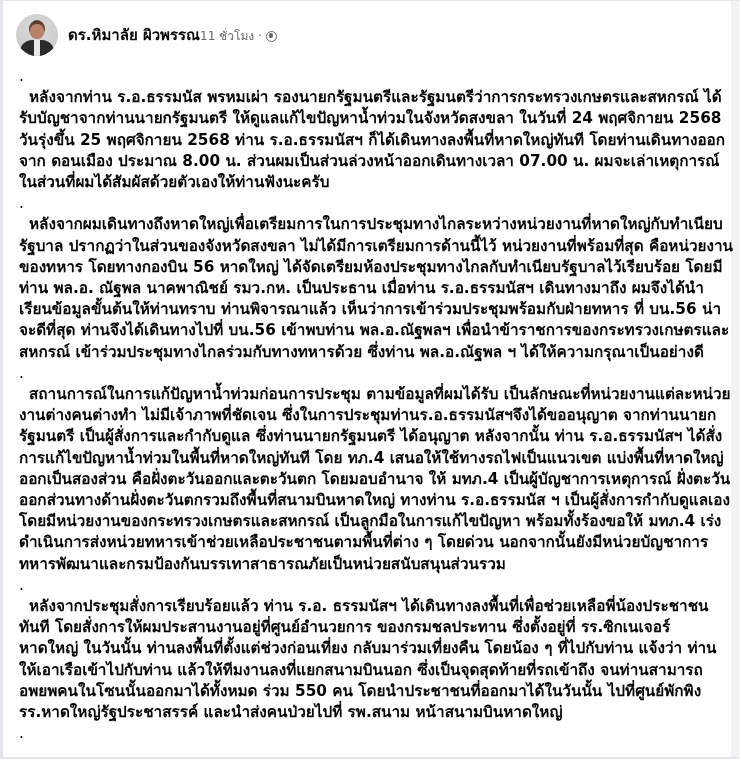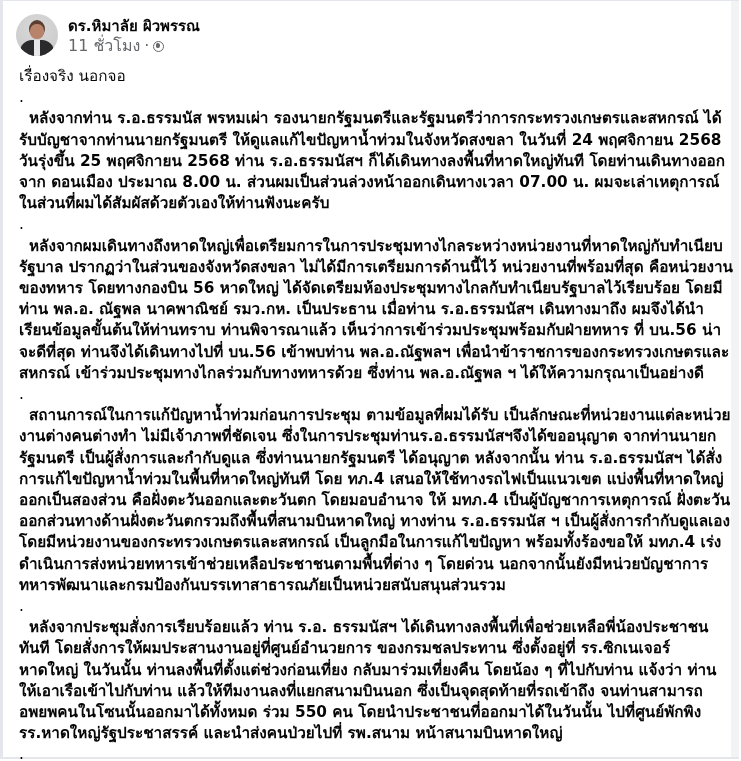--- a/index.html
+++ b/index.html
@@ -5,23 +5,23 @@
     html, body { margin: 0; padding: 0; background: #ffffff; }
     body { width: 741px; height: 761px; overflow: hidden; position: relative; font-family: "DejaVu Sans", "Liberation Sans", sans-serif; }
     .frame { position: absolute; left: 0; top: 0; width: 739px; height: 759px; border-left: 3px solid #e4e6eb; border-top: 1px solid #e4e6eb; border-bottom: 2px solid #e4e6eb; box-sizing: border-box; background: #fff; }
     .scroll-strip { position: absolute; right: 0; top: 0; width: 8px; height: 100%; background: #f2f3f5; }
     .header { position: absolute; left: 13px; top: 12px; height: 44px; display: flex; align-items: center; }
     .avatar { width: 42px; height: 42px; border-radius: 50%; background: radial-gradient(circle at 50% 35%, #d9d9d9 0, #cfcfcf 60%, #c4c4c4 100%); position: relative; overflow: hidden; }
     .avatar .head { position: absolute; left: 13px; top: 6px; width: 16px; height: 18px; border-radius: 50%; background: #5c3e30; }
     .avatar .face { position: absolute; left: 14px; top: 10px; width: 14px; height: 15px; border-radius: 45%; background: #b7836a; }
     .avatar .suit { position: absolute; left: 4px; top: 26px; width: 34px; height: 20px; border-radius: 12px 12px 0 0; background: #2a2a2d; }
     .avatar .shirt { position: absolute; left: 18px; top: 26px; width: 6px; height: 16px; background: #e8e8e8; }
-    .meta { margin-left: 10px; display: flex; flex-direction: column; }
+    .meta { margin-left: 10px; display: flex; flex-direction: row; }
     .author { font-weight: bold; font-size: 15px; color: #050505; line-height: 20px; }
-    .time-row { display: flex; align-items: center; font-size: 16px; color: #65676b; line-height: 16px; margin-top: 2px; }
+    .time-row { display: flex; align-items: center; font-size: 12px; color: #65676b; line-height: 16px; margin-top: 2px; }
     .time-row .dot { margin: 0 4px; }
     .globe { width: 11px; height: 11px; border-radius: 50%; border: 1.5px solid #65676b; box-sizing: border-box; position: relative; }
     .globe::after { content: ""; position: absolute; left: 2px; top: 1px; width: 4px; height: 5px; background: #65676b; border-radius: 40% 60% 50% 40%; }
     .content { position: absolute; left: 16px; top: 65px; width: 715px; font-size: 15.3px; line-height: 21.2px; color: #050505; }
     .content p { margin: 0; }
     .dotline { height: 21.2px; line-height: 21.2px; }
     .para { text-indent: 10px; font-weight: bold; }
     .title-line { margin-bottom: 0; }
   </style>
 </head>
@@ -41,21 +41,20 @@
       <span class="author">ดร.หิมาลัย ผิวพรรณ</span>
       <div class="time-row">
         <span>11 ชั่วโมง</span>
         <span class="dot">·</span>
         <span class="globe"></span>
       </div>
     </div>
   </div>
 
   <div class="content">
-    <p class="title-line">เรื่องจริง นอกจอ</p>
     <p class="dotline">.</p>
     <p class="para">หลังจากท่าน ร.อ.ธรรมนัส พรหมเผ่า รองนายกรัฐมนตรีและรัฐมนตรีว่าการกระทรวงเกษตรและสหกรณ์ ได้รับบัญชาจากท่านนายกรัฐมนตรี ให้ดูแลแก้ไขปัญหาน้ำท่วมในจังหวัดสงขลา ในวันที่ 24 พฤศจิกายน 2568 วันรุ่งขึ้น 25 พฤศจิกายน 2568 ท่าน ร.อ.ธรรมนัสฯ ก็ได้เดินทางลงพื้นที่หาดใหญ่ทันที โดยท่านเดินทางออกจาก ดอนเมือง ประมาณ 8.00 น. ส่วนผมเป็นส่วนล่วงหน้าออกเดินทางเวลา 07.00 น. ผมจะเล่าเหตุการณ์ในส่วนที่ผมได้สัมผัสด้วยตัวเองให้ท่านฟังนะครับ</p>
     <p class="dotline">.</p>
     <p class="para">หลังจากผมเดินทางถึงหาดใหญ่เพื่อเตรียมการในการประชุมทางไกลระหว่างหน่วยงานที่หาดใหญ่กับทำเนียบรัฐบาล ปรากฏว่าในส่วนของจังหวัดสงขลา ไม่ได้มีการเตรียมการด้านนี้ไว้ หน่วยงานที่พร้อมที่สุด คือหน่วยงานของทหาร โดยทางกองบิน 56 หาดใหญ่ ได้จัดเตรียมห้องประชุมทางไกลกับทำเนียบรัฐบาลไว้เรียบร้อย โดยมีท่าน พล.อ. ณัฐพล นาคพาณิชย์ รมว.กห. เป็นประธาน เมื่อท่าน ร.อ.ธรรมนัสฯ เดินทางมาถึง ผมจึงได้นำเรียนข้อมูลขั้นต้นให้ท่านทราบ ท่านพิจารณาแล้ว เห็นว่าการเข้าร่วมประชุมพร้อมกับฝ่ายทหาร ที่ บน.56 น่าจะดีที่สุด ท่านจึงได้เดินทางไปที่ บน.56 เข้าพบท่าน พล.อ.ณัฐพลฯ เพื่อนำข้าราชการของกระทรวงเกษตรและสหกรณ์ เข้าร่วมประชุมทางไกลร่วมกับทางทหารด้วย ซึ่งท่าน พล.อ.ณัฐพล ฯ ได้ให้ความกรุณาเป็นอย่างดี</p>
     <p class="dotline">.</p>
     <p class="para">สถานการณ์ในการแก้ปัญหาน้ำท่วมก่อนการประชุม ตามข้อมูลที่ผมได้รับ เป็นลักษณะที่หน่วยงานแต่ละหน่วยงานต่างคนต่างทำ ไม่มีเจ้าภาพที่ชัดเจน ซึ่งในการประชุมท่านร.อ.ธรรมนัสฯจึงได้ขออนุญาต จากท่านนายกรัฐมนตรี เป็นผู้สั่งการและกำกับดูแล ซึ่งท่านนายกรัฐมนตรี ได้อนุญาต หลังจากนั้น ท่าน ร.อ.ธรรมนัสฯ ได้สั่งการแก้ไขปัญหาน้ำท่วมในพื้นที่หาดใหญ่ทันที โดย ทภ.4 เสนอให้ใช้ทางรถไฟเป็นแนวเขต แบ่งพื้นที่หาดใหญ่ออกเป็นสองส่วน คือฝั่งตะวันออกและตะวันตก โดยมอบอำนาจ ให้ มทภ.4 เป็นผู้บัญชาการเหตุการณ์ ฝั่งตะวันออกส่วนทางด้านฝั่งตะวันตกรวมถึงพื้นที่สนามบินหาดใหญ่ ทางท่าน ร.อ.ธรรมนัส ฯ เป็นผู้สั่งการกำกับดูแลเอง โดยมีหน่วยงานของกระทรวงเกษตรและสหกรณ์ เป็นลูกมือในการแก้ไขปัญหา พร้อมทั้งร้องขอให้ มทภ.4 เร่งดำเนินการส่งหน่วยทหารเข้าช่วยเหลือประชาชนตามพื้นที่ต่าง ๆ โดยด่วน นอกจากนั้นยังมีหน่วยบัญชาการทหารพัฒนาและกรมป้องกันบรรเทาสาธารณภัยเป็นหน่วยสนับสนุนส่วนรวม</p>
     <p class="dotline">.</p>
     <p class="para">หลังจากประชุมสั่งการเรียบร้อยแล้ว ท่าน ร.อ. ธรรมนัสฯ ได้เดินทางลงพื้นที่เพื่อช่วยเหลือพี่น้องประชาชนทันที โดยสั่งการให้ผมประสานงานอยู่ที่ศูนย์อำนวยการ ของกรมชลประทาน ซึ่งตั้งอยู่ที่ รร.ซิกเนเจอร์ หาดใหญ่ ในวันนั้น ท่านลงพื้นที่ตั้งแต่ช่วงก่อนเที่ยง กลับมาร่วมเที่ยงคืน โดยน้อง ๆ ที่ไปกับท่าน แจ้งว่า ท่านให้เอาเรือเข้าไปกับท่าน แล้วให้ทีมงานลงที่แยกสนามบินนอก ซึ่งเป็นจุดสุดท้ายที่รถเข้าถึง จนท่านสามารถอพยพคนในโซนนั้นออกมาได้ทั้งหมด ร่วม 550 คน โดยนำประชาชนที่ออกมาได้ในวันนั้น ไปที่ศูนย์พักพิง รร.หาดใหญ่รัฐประชาสรรค์ และนำส่งคนป่วยไปที่ รพ.สนาม หน้าสนามบินหาดใหญ่</p>
     <p class="dotline">.</p>
   </div>

